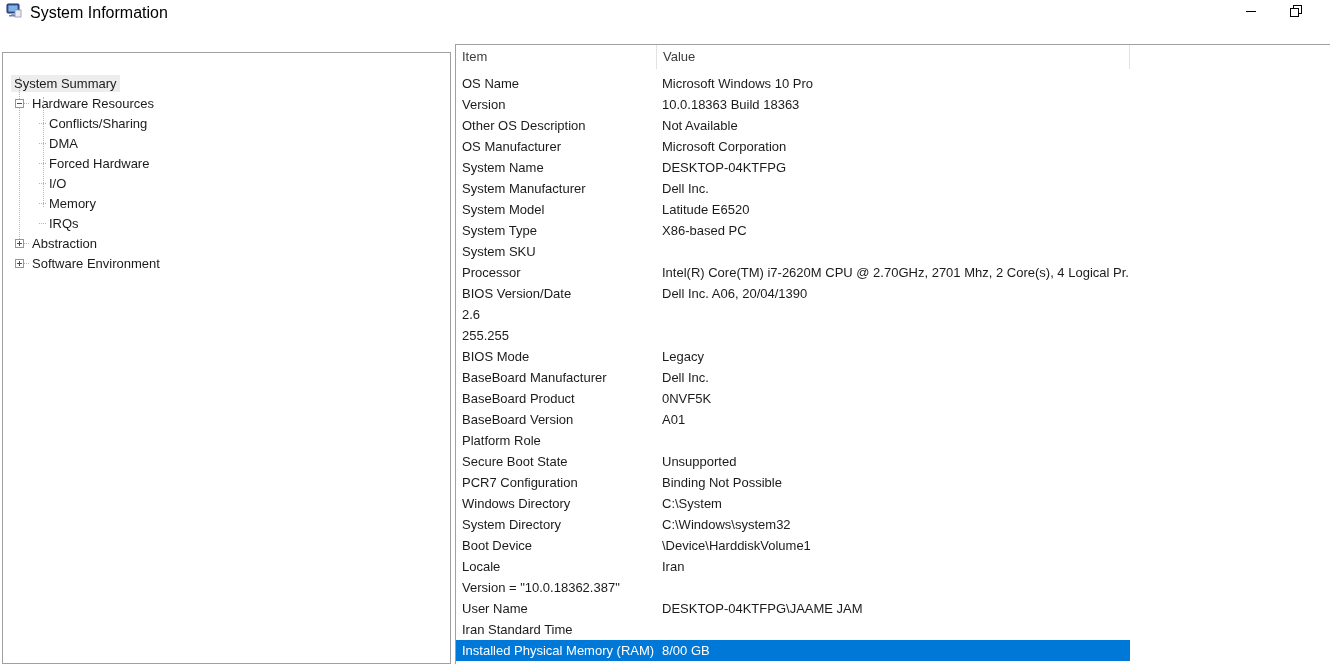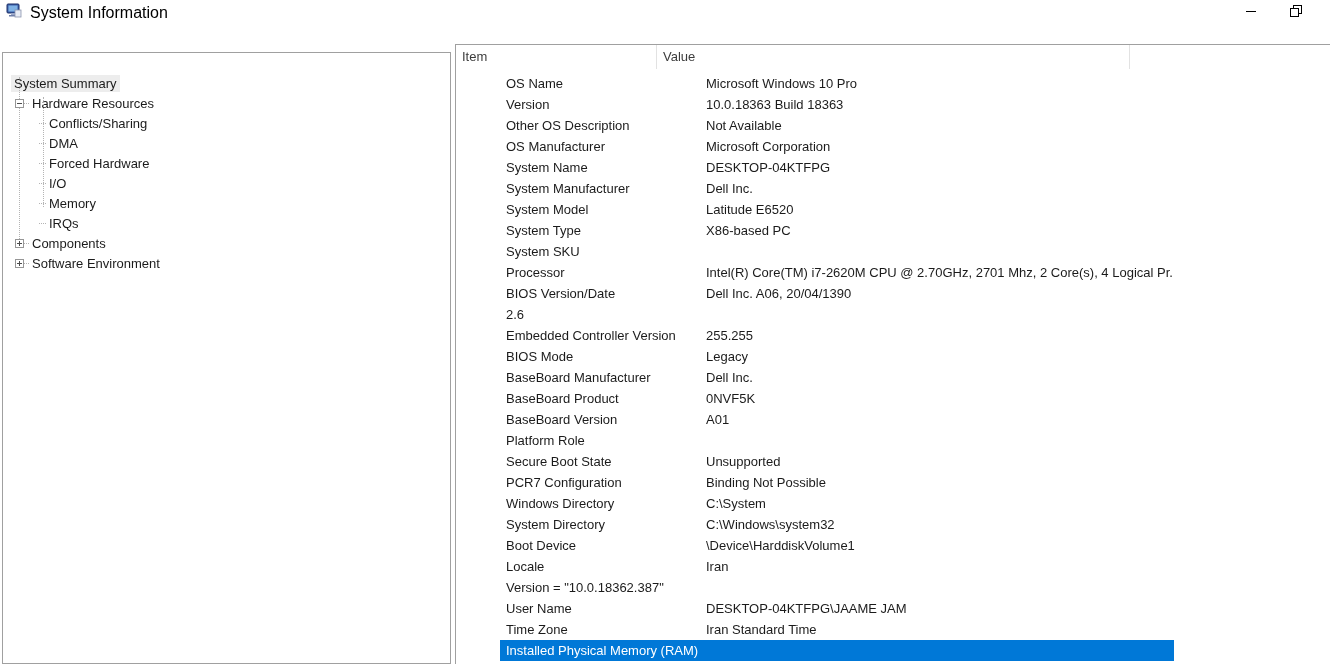--- a/index.html
+++ b/index.html
@@ -49,24 +49,24 @@
   .right-pane {
     position:absolute; left:455px; top:44px; width:875px; bottom:0;
     border-top:1px solid #a0a0a0; border-left:1px solid #a0a0a0;
     background:#fff; box-sizing:border-box; overflow:hidden;
   }
   .list-header { height:24px; display:flex; font-size:13px; color:#3c3c3c; align-items:center; }
   .hdr-cell { box-sizing:border-box; padding-left:6px; height:24px; line-height:24px; }
   .hdr-item { width:200px; }
   .hdr-value { width:474px; border-left:1px solid #e2e2e2; border-right:1px solid #e2e2e2; }
   .rows { padding-top:4px; }
-  .row { display:flex; height:21px; line-height:21px; font-size:13px; width:674px; white-space:nowrap;margin-left:44px; }
+  .row { display:flex; height:21px; line-height:21px; font-size:13px; width:674px; white-space:nowrap; }
   .cell-item { width:200px; box-sizing:border-box; padding-left:6px; overflow:hidden; text-overflow:ellipsis; flex:0 0 auto; }
   .cell-value { width:474px; box-sizing:border-box; padding-left:6px; overflow:hidden; flex:0 0 auto; }
-  .row.selected { background:#0078d7; color:#fff;flex-direction:column; }
+  .row.selected { background:#0078d7; color:#fff; }
 </style>
 </head>
 <body>
 
 <div class="titlebar">
   <svg class="app-icon" viewBox="0 0 16 16">
     <rect x="1" y="1" width="12" height="9" rx="1" fill="#3a5fa8" stroke="#1c2f66" stroke-width="1"></rect>
     <rect x="2.5" y="2.5" width="9" height="6" fill="#7fb2e5"></rect>
     <rect x="5" y="10" width="4" height="2" fill="#9aa7c9"></rect>
     <rect x="3" y="12" width="8" height="1.5" fill="#6f7fa8"></rect>
@@ -123,21 +123,21 @@
         <span class="stub lv2"></span>
         <span class="tree-label">Memory</span>
       </div>
       <div class="tree-row">
         <span class="stub lv2"></span>
         <span class="tree-label">IRQs</span>
       </div>
       <div class="tree-row">
         <span class="expander plus"></span>
         <span class="stub lv1"></span>
-        <span class="tree-label">Components</span>
+        <span class="tree-label">Abstraction</span>
       </div>
       <div class="tree-row">
         <span class="expander plus"></span>
         <span class="stub lv1"></span>
         <span class="tree-label">Software Environment</span>
       </div>
     </div>
 </div>
 
 <div class="right-pane">
@@ -187,21 +187,20 @@
         <div class="cell-value">Intel(R) Core(TM) i7-2620M CPU @ 2.70GHz, 2701 Mhz, 2 Core(s), 4 Logical Pr...</div>
       </div>
       <div class="row">
         <div class="cell-item">BIOS Version/Date</div>
         <div class="cell-value">Dell Inc. A06, 20/04/1390</div>
       </div>
       <div class="row">
         <div class="cell-value">2.6</div>
       </div>
       <div class="row">
-        <div class="cell-item">Embedded Controller Version</div>
         <div class="cell-value">255.255</div>
       </div>
       <div class="row">
         <div class="cell-item">BIOS Mode</div>
         <div class="cell-value">Legacy</div>
       </div>
       <div class="row">
         <div class="cell-item">BaseBoard Manufacturer</div>
         <div class="cell-value">Dell Inc.</div>
       </div>
@@ -241,21 +240,20 @@
         <div class="cell-value">Iran</div>
       </div>
       <div class="row">
         <div class="cell-value">Version = "10.0.18362.387"</div>
       </div>
       <div class="row">
         <div class="cell-item">User Name</div>
         <div class="cell-value">DESKTOP-04KTFPG\JAAME JAM</div>
       </div>
       <div class="row">
-        <div class="cell-item">Time Zone</div>
         <div class="cell-value">Iran Standard Time</div>
       </div>
       <div class="row selected">
         <div class="cell-item">Installed Physical Memory (RAM)</div>
         <div class="cell-value">8/00 GB</div>
       </div>
     </div>
 </div>
 
 </body></html>

